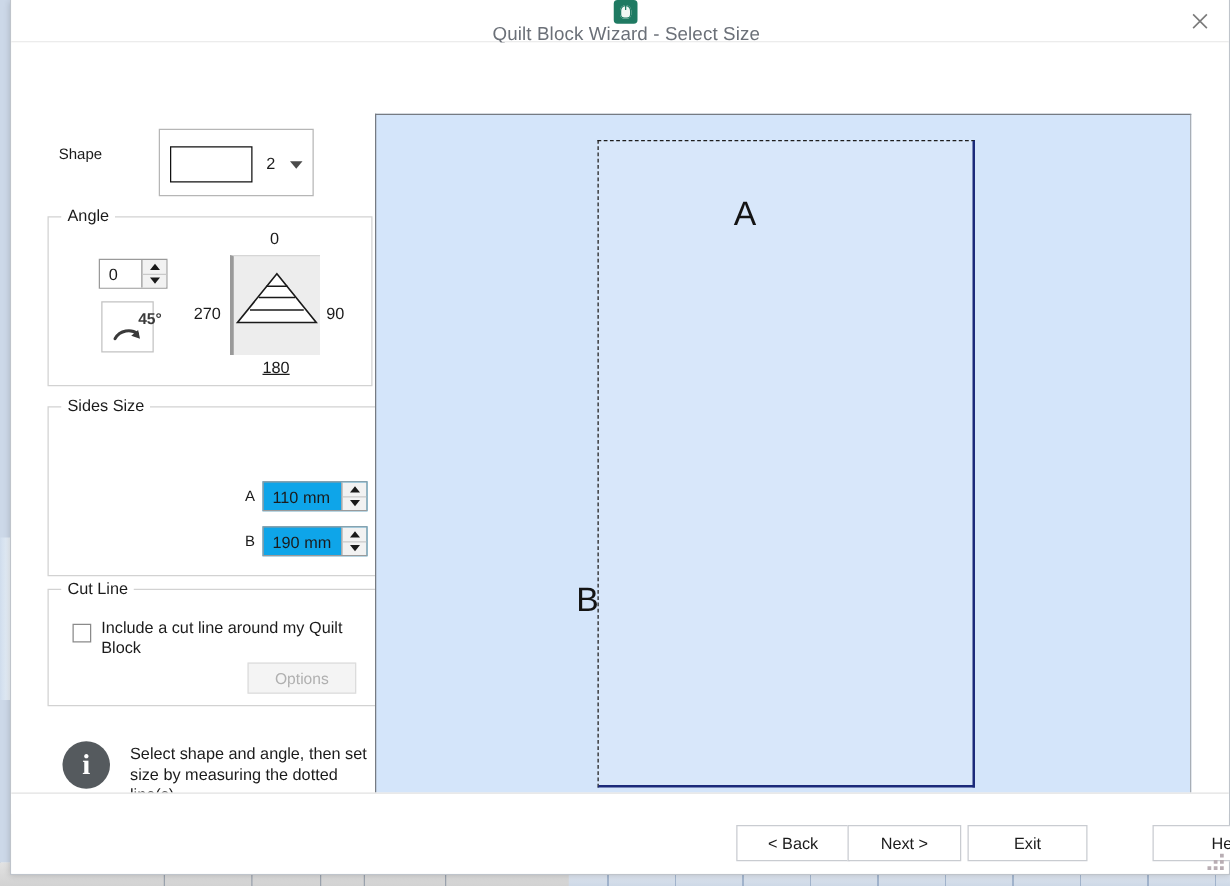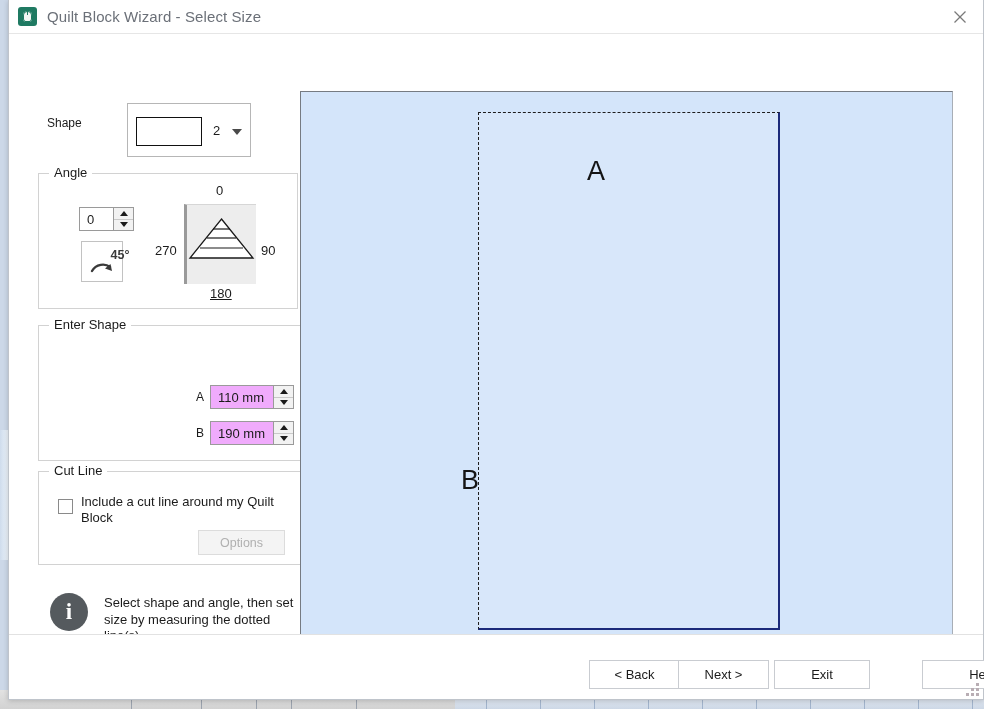--- a/index.html
+++ b/index.html
@@ -64,20 +64,21 @@
   }
 
   
   #titlebar {
     position: relative;
     height: 33px;
     background: #ffffff;
     border-bottom: 1px solid #e6e6e6;
     display: flex;
     align-items: center;
+    flex-direction: column;
   }
   #app-icon {
     margin-left: 9px;
     width: 19px; height: 19px;
     border-radius: 3px;
     background: #1f7a62;
     position: relative;
     flex: none;
     display: flex; align-items: center; justify-content: center;
   }
@@ -307,21 +308,21 @@
     position: absolute;
     left: 147px;
     font-size: 12px;
     color: #1b1b1b;
   }
   .size-input {
     position: absolute;
     left: 161px;
     width: 84px; height: 24px;
     border: 1px solid #9a9a9a;
-    background: #f0abfc;
+    background: #0ea5e9;
     box-sizing: border-box;
     display: flex;
   }
   .size-input-value {
     flex: 1;
     padding-left: 7px;
     font-size: 13px;
     color: #1b1b1b;
     display: flex; align-items: center;
   }
@@ -530,21 +531,21 @@
           <div class="dim-wrap">
             <div class="dial-num" id="dial-0">0</div>
             <div class="dial-num" id="dial-90">90</div>
             <div class="dial-num" id="dial-180">180</div>
             <div class="dial-num" id="dial-270">270</div>
           </div>
         </div>
       </div>
 
       <div class="groupbox" id="size-group">
-        <div class="group-title">Enter Shape</div>
+        <div class="group-title">Sides Size</div>
 
 
         <div class="size-row" id="size-row-a">
           <div class="size-row-label">A</div>
           <div class="size-input">
             <div class="size-input-value">110 mm</div>
             <div class="spin-btns">
               <div class="spin-up">
                   <i class="tri-up"></i>
                 </div>

